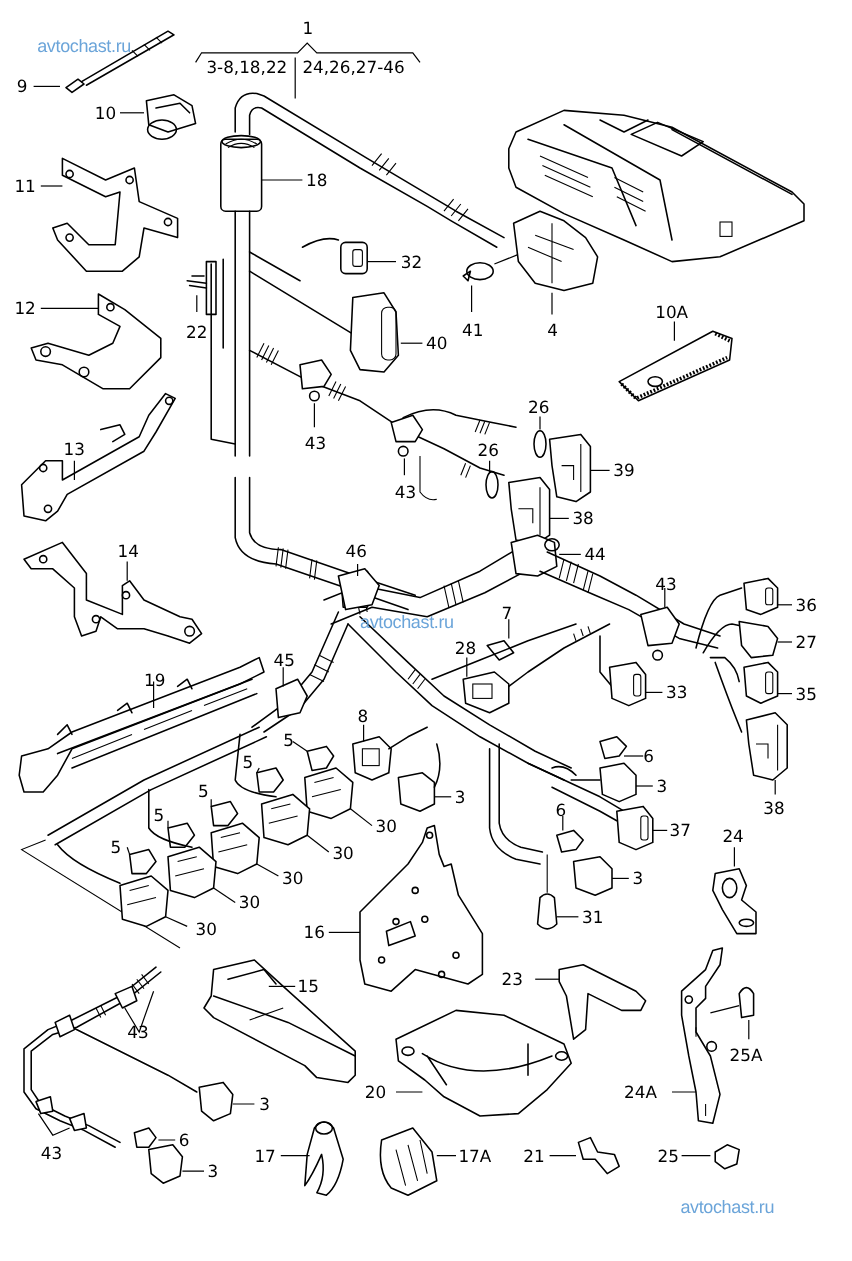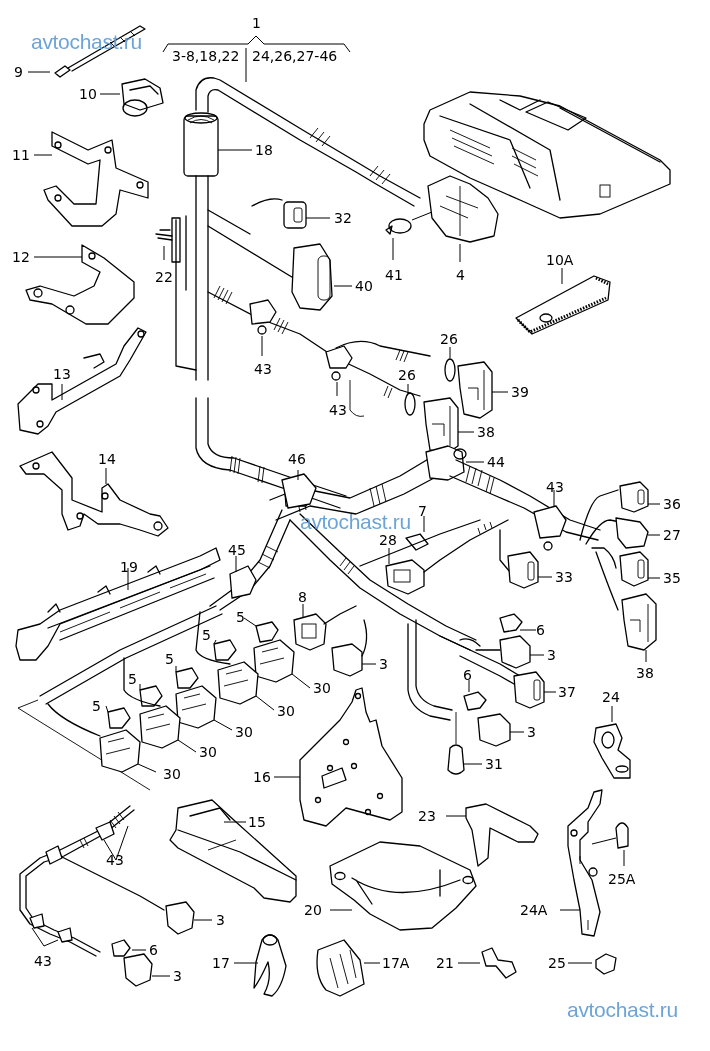--- a/index.html
+++ b/index.html
@@ -4,21 +4,21 @@
 <style>
   html, body { margin: 0; padding: 0; background: #ffffff; }
   body { width: 710px; height: 1051px; position: relative; overflow: hidden; font-family: "DejaVu Sans", sans-serif; }
   #diagram { position: absolute; left: 0; top: 0; width: 710px; height: 1051px; }
   .part { fill: none; stroke: #000; stroke-width: 1.3; stroke-linejoin: round; stroke-linecap: round; }
   .part-fill { fill: #fff; stroke: #000; stroke-width: 1.3; stroke-linejoin: round; }
   .thin { fill: none; stroke: #000; stroke-width: 0.9; }
   .leader { stroke: #000; stroke-width: 1; fill: none; }
   .lbl { font-family: "DejaVu Sans", sans-serif; font-size: 14px; fill: #000; }
   .hdr { font-family: "DejaVu Sans", sans-serif; font-size: 14px; fill: #000; }
-  .wm { position: absolute; font-family: "Liberation Sans", sans-serif; font-size: 21px; color: #5b9bd5; opacity: 0.9; letter-spacing: -0.3px; }
+  .wm { position: absolute; font-family: "Liberation Sans", sans-serif; font-size: 15px; color: #5b9bd5; opacity: 0.9; letter-spacing: -0.3px; }
   .hatch { fill: none; stroke: #000; stroke-width: 3; stroke-dasharray: 1.5 1.5; }
 </style>
 </head>
 <body>
 
 <svg id="diagram" viewBox="0 0 710 1051" xmlns="http://www.w3.org/2000/svg">
 
   <g>
     <text class="hdr" x="252" y="28">1</text>
     <path class="leader" d="M163,52 L168,44 L248,44 L256,36 L264,44 L344,44 L350,52"></path>

